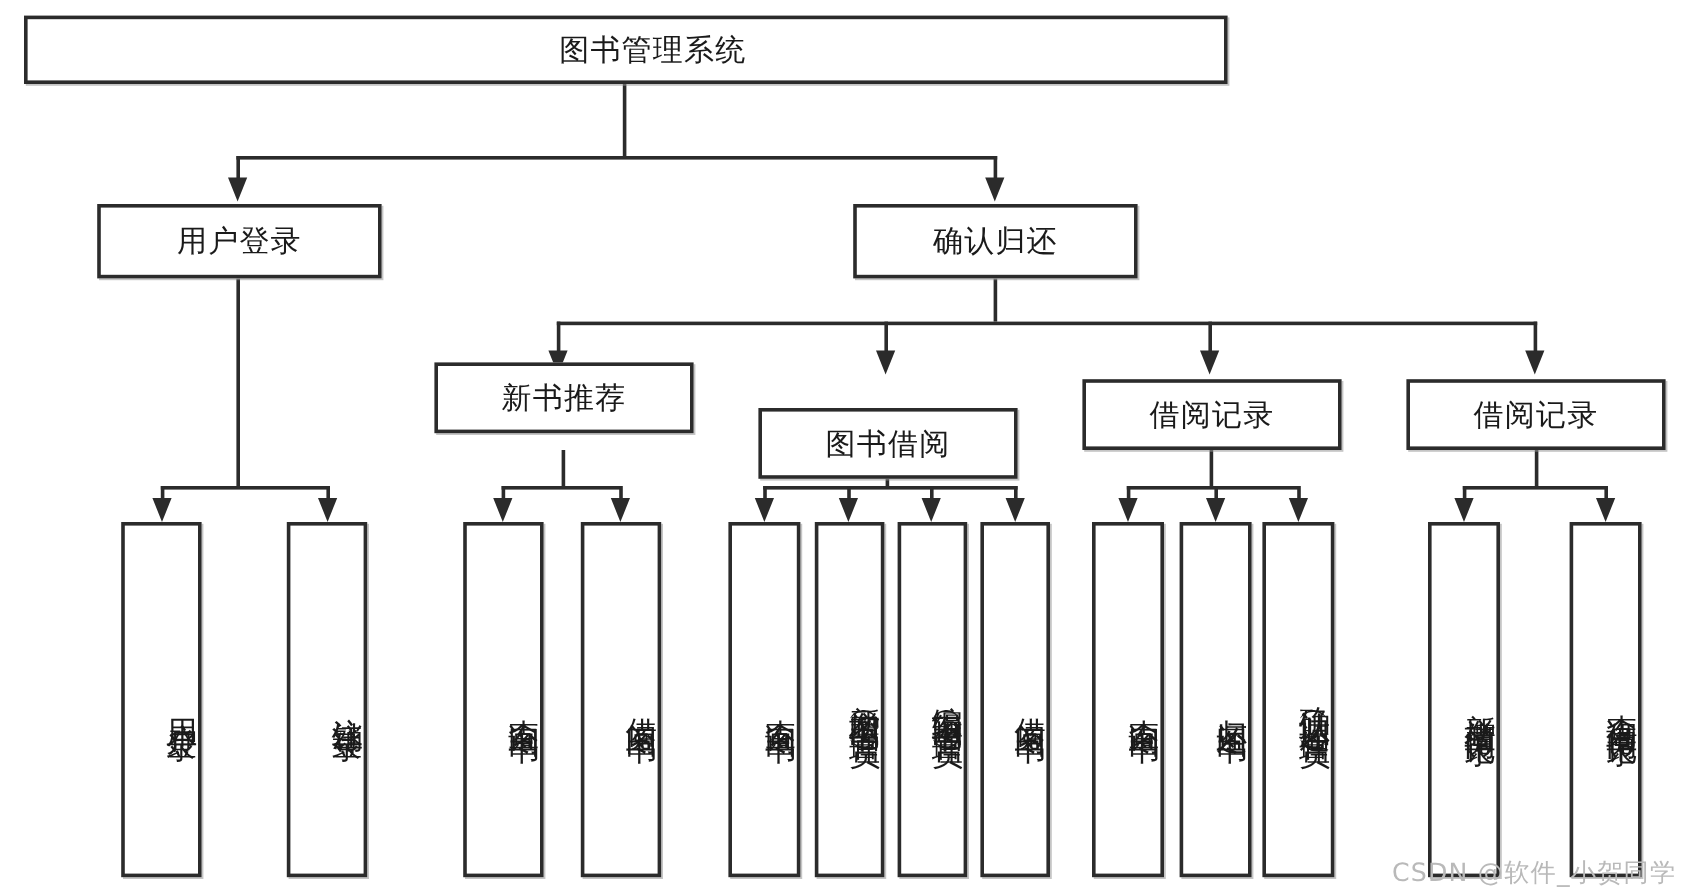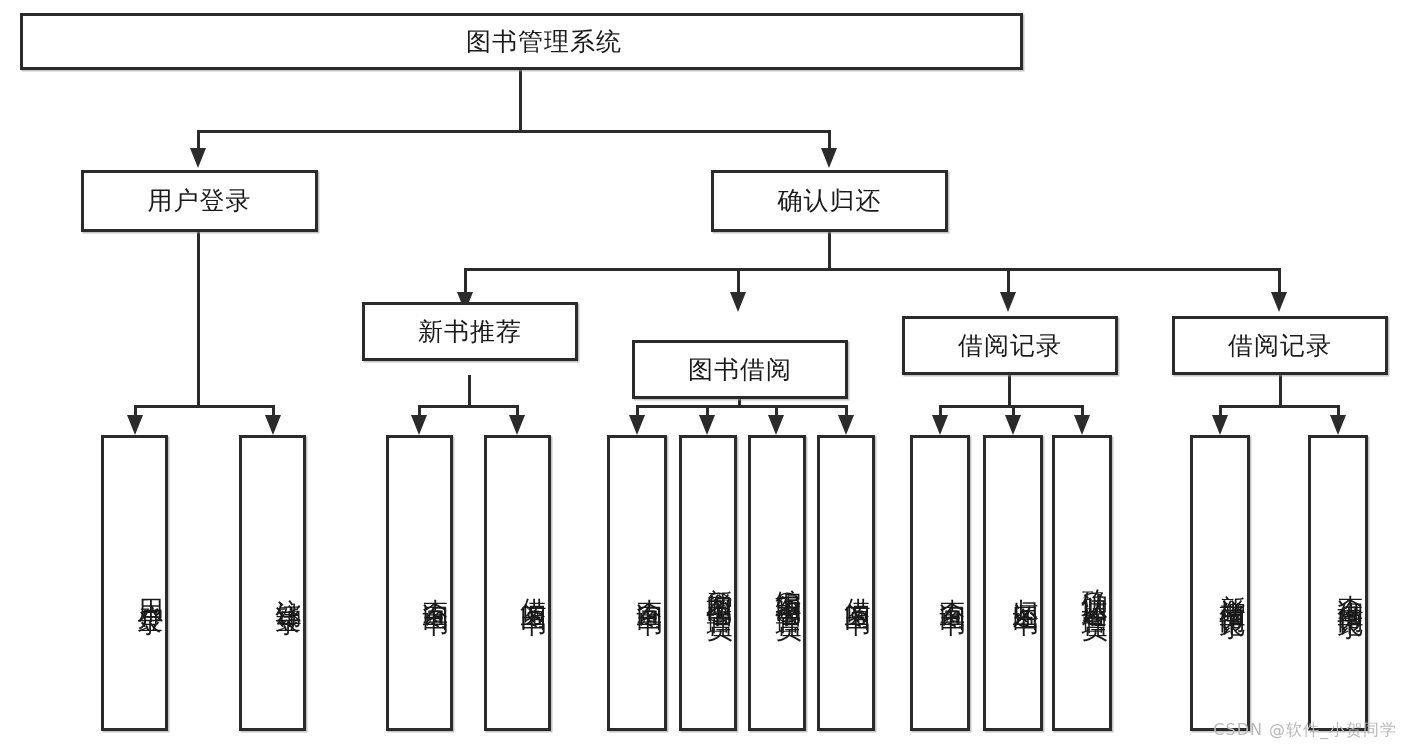--- a/index.html
+++ b/index.html
@@ -56,21 +56,21 @@
     width: 0;
     height: 0;
     border-left: 8px solid transparent;
     border-right: 8px solid transparent;
     border-top: 20px solid #2b2b2b;
   }
   .watermark {
     position: absolute;
     right: 8px;
     bottom: 6px;
-    font-size: 16px;
+    font-size: 21px;
     color: #b9b9b9;
     letter-spacing: 1px;
     white-space: nowrap;
     pointer-events: none;
   }
 </style>
 </head>
 <body>
 
 <div id="canvas">

